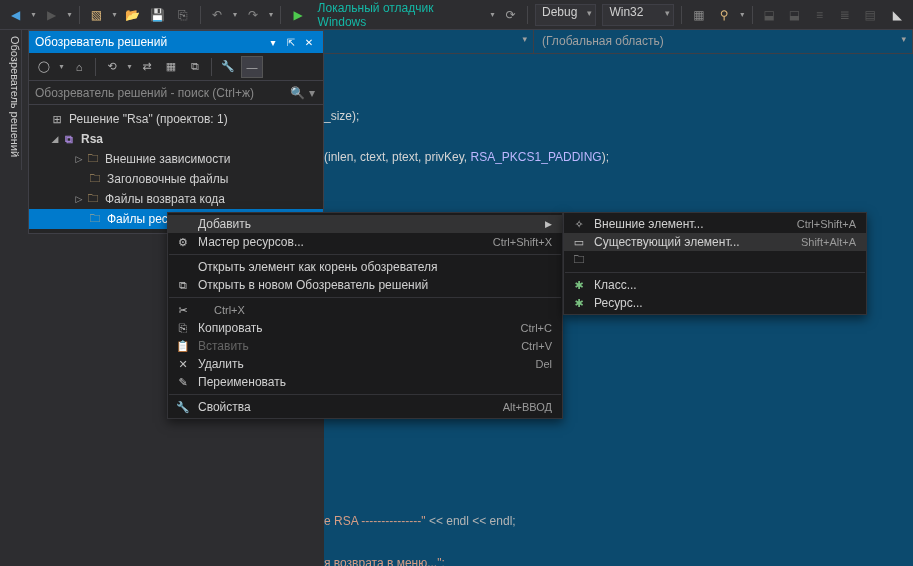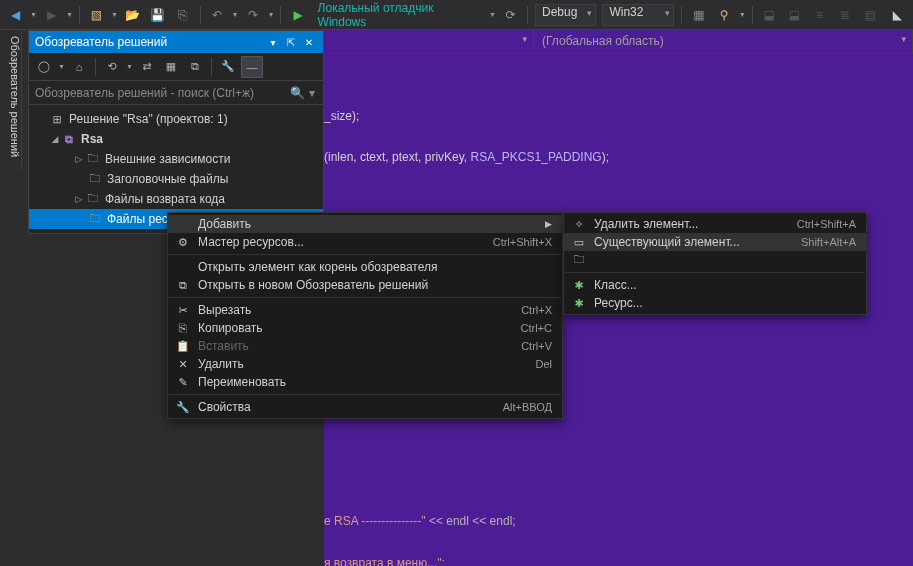--- a/index.html
+++ b/index.html
@@ -35,21 +35,21 @@
   .tw { display: inline-block; width: 12px; text-align: center; font-size: 9px; color: #a0a0a0; }
   .ticon { display: inline-flex; width: 16px; height: 16px; align-items: center; justify-content: center; margin-right: 4px; font-size: 11px; }
   .folder-y { color: #dcb67a; }
   .sln-i { color: #b0b0b0; }
   .proj-i { color: #a080d0; font-weight: bold; }
   .indent1 { padding-left: 20px; }
   .indent2 { padding-left: 44px; }
   .indent3 { padding-left: 58px; }
   
   
-  .editor { position: absolute; left: 324px; top: 30px; right: 0; bottom: 0; background: #4c1d95; }
+  .editor { position: absolute; left: 324px; top: 30px; right: 0; bottom: 0; background: #0c4a6e; }
   .editor-dd { height: 24px; border-bottom: 1px solid #3f3f46; display: flex; }
   .editor-dd .dd { flex: 1; border-right: 1px solid #3f3f46; padding: 4px 8px; color: #a0a0a0; position: relative; }
   .editor-dd .dd::after { content: "▾"; position: absolute; right: 6px; font-size: 9px; }
   .code { padding: 10px 14px 10px 0; font-family: Consolas, monospace; font-size: 13px; color: #d4d4d4; line-height: 1.6; white-space: pre; }
   .c-macro { color: #beb7ff; }
   .c-str { color: #d69d85; }
   .c-op { color: #b4b4b4; }
   
   
   .ctx { position: absolute; background: #1b1b1c; border: 1px solid #333337; box-shadow: 0 4px 10px rgba(0,0,0,0.5); padding: 2px 0; }
@@ -201,21 +201,20 @@
     <span class="ctx-icon"></span>
     <span class="ctx-label">Открыть элемент как корень обозревателя</span>
   </div>
   <div class="ctx-row">
     <span class="ctx-icon">⧉</span>
     <span class="ctx-label">Открыть в новом Обозреватель решений</span>
   </div>
   <div class="ctx-sep"></div>
   <div class="ctx-row">
     <span class="ctx-icon">✂</span>
-    <span class="ctx-label">Вырезать</span>
     <span class="ctx-sc">Ctrl+X</span>
   </div>
   <div class="ctx-row">
     <span class="ctx-icon">⎘</span>
     <span class="ctx-label">Копировать</span>
     <span class="ctx-sc">Ctrl+C</span>
   </div>
   <div class="ctx-row disabled">
     <span class="ctx-icon">📋</span>
     <span class="ctx-label">Вставить</span>
@@ -234,21 +233,21 @@
   <div class="ctx-row">
     <span class="ctx-icon">🔧</span>
     <span class="ctx-label">Свойства</span>
     <span class="ctx-sc">Alt+ВВОД</span>
   </div>
 </div>
 
 <div class="ctx ctx2">
   <div class="ctx-row">
     <span class="ctx-icon">✧</span>
-    <span class="ctx-label">Удалить элемент...</span>
+    <span class="ctx-label">Внешние элемент...</span>
     <span class="ctx-sc">Ctrl+Shift+A</span>
   </div>
   <div class="ctx-row hover">
     <span class="ctx-icon">▭</span>
     <span class="ctx-label">Существующий элемент...</span>
     <span class="ctx-sc">Shift+Alt+A</span>
   </div>
   <div class="ctx-row">
     <span class="ctx-icon folder-y">🗀</span>
   </div>

